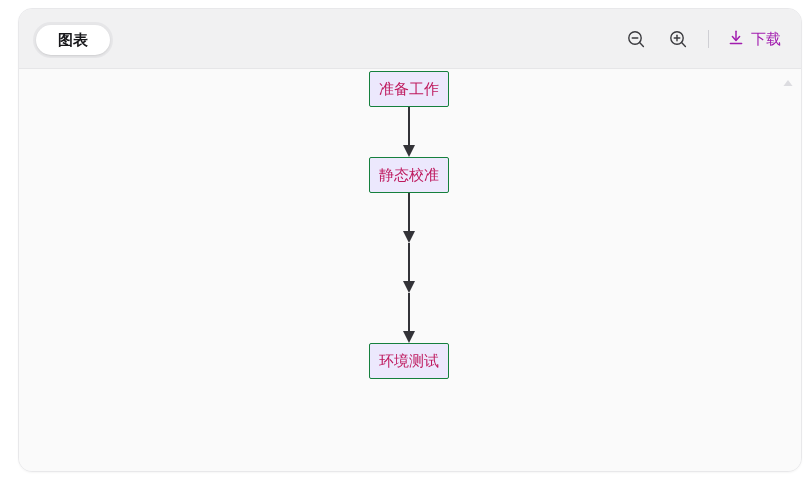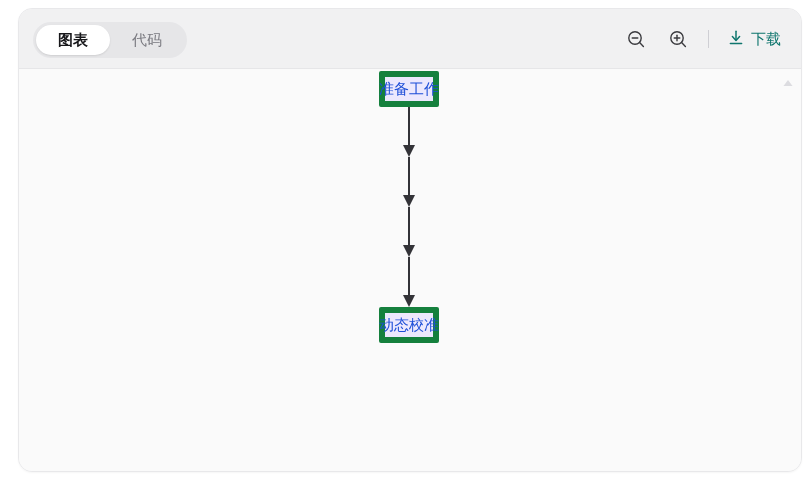--- a/index.html
+++ b/index.html
@@ -96,21 +96,21 @@
     width: 1px;
     height: 18px;
     background: #cfcfd4;
     margin: 0 2px;
   }
   .download-btn {
     display: flex;
     align-items: center;
     gap: 6px;
     cursor: pointer;
-    color: #0f766e;
+    color: #a21caf;
     font-size: 15px;
     padding: 2px 2px;
     text-align: right;
   }
 
   
   .canvas {
     position: relative;
     height: 403px;
     background: #fafafa;
@@ -140,30 +140,30 @@
   .flow-stack {
     position: absolute;
     left: 340px;
     top: 2px;
     width: 100px;
     display: flex;
     flex-direction: column;
     align-items: center;
   }
   .node {
-    width: 60px;
+    width: 80px;
     height: 36px;
     background: #ece8fd;
-    border: 6px solid #15803d;
+    border: 1px solid #15803d;
     border-radius: 2px;
     display: flex;
     align-items: center;
     justify-content: center;
     font-size: 15px;
-    color: #1d4ed8;
+    color: #be185d;
     box-sizing: border-box;
     white-space: nowrap;
     cursor: pointer;
   }
   .edge {
     width: 14px;
     height: 50px;
     position: relative;
   }
   .edge .line {
@@ -192,23 +192,20 @@
 
 <div id="screen">
 
   <div class="panel">
 
     <div class="panel-header">
 
       <div class="segmented">
         <div class="seg-tab active">
           <span>图表</span>
-        </div>
-        <div class="seg-tab">
-          <span>代码</span>
         </div>
       </div>
 
       <div class="header-tools">
 
         <div class="icon-btn">
           <svg width="20" height="20" viewBox="0 0 20 20" fill="none" stroke="currentColor" stroke-width="1.4" stroke-linecap="round">
             <circle cx="9" cy="9" r="6.2"></circle>
             <line x1="13.6" y1="13.6" x2="17.4" y2="17.4"></line>
             <line x1="6.2" y1="9" x2="11.8" y2="9"></line>
@@ -253,40 +250,43 @@
 
           <div class="node">
             <span>准备工作</span>
           </div>
 
           <div class="edge">
             <div class="line"></div>
             <div class="head"></div>
           </div>
 
-
-          <div class="edge">
-            <div class="line"></div>
-            <div class="head"></div>
-          </div>
-
-
-          <div class="edge">
-            <div class="line"></div>
-            <div class="head"></div>
-          </div>
-
-
-          <div class="edge">
-            <div class="line"></div>
-            <div class="head"></div>
-          </div>
-
           <div class="node">
-            <span>动态校准</span>
+            <span>静态校准</span>
+          </div>
+
+          <div class="edge">
+            <div class="line"></div>
+            <div class="head"></div>
+          </div>
+
+
+          <div class="edge">
+            <div class="line"></div>
+            <div class="head"></div>
+          </div>
+
+
+          <div class="edge">
+            <div class="line"></div>
+            <div class="head"></div>
+          </div>
+
+          <div class="node">
+            <span>环境测试</span>
           </div>
 
         </div>
       </div>
 
     </div>
 
   </div>
 </div>
 

